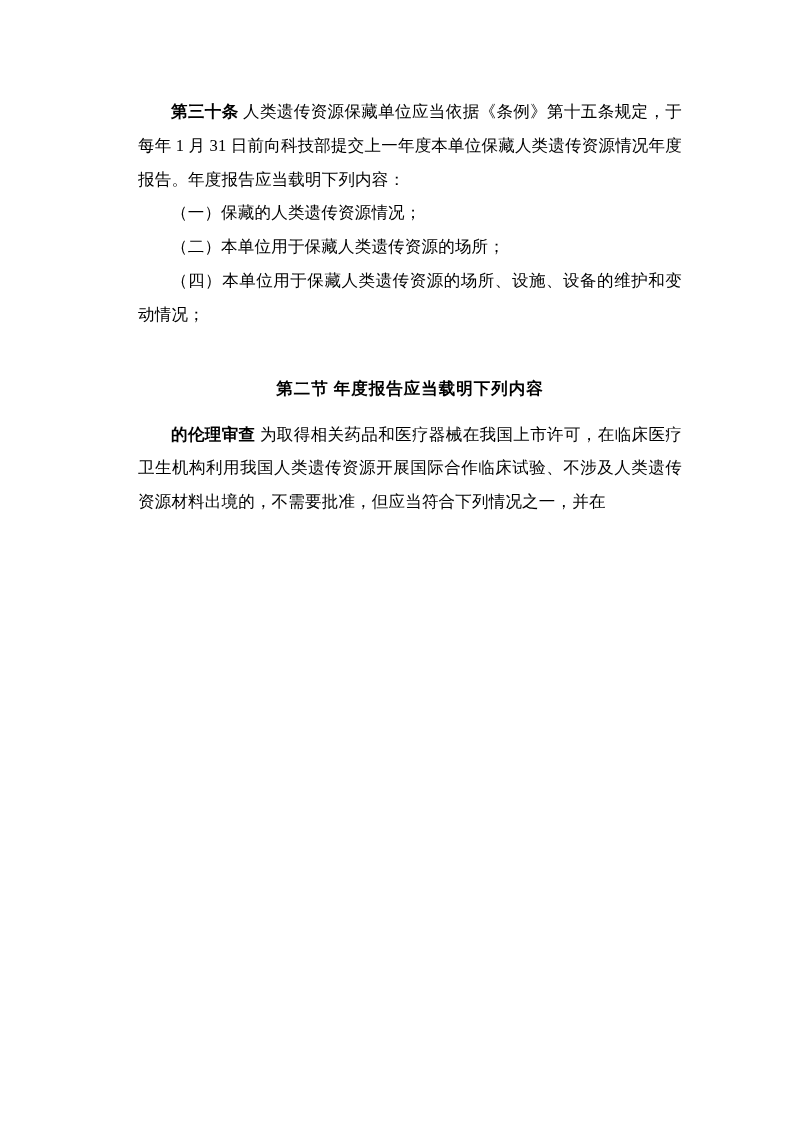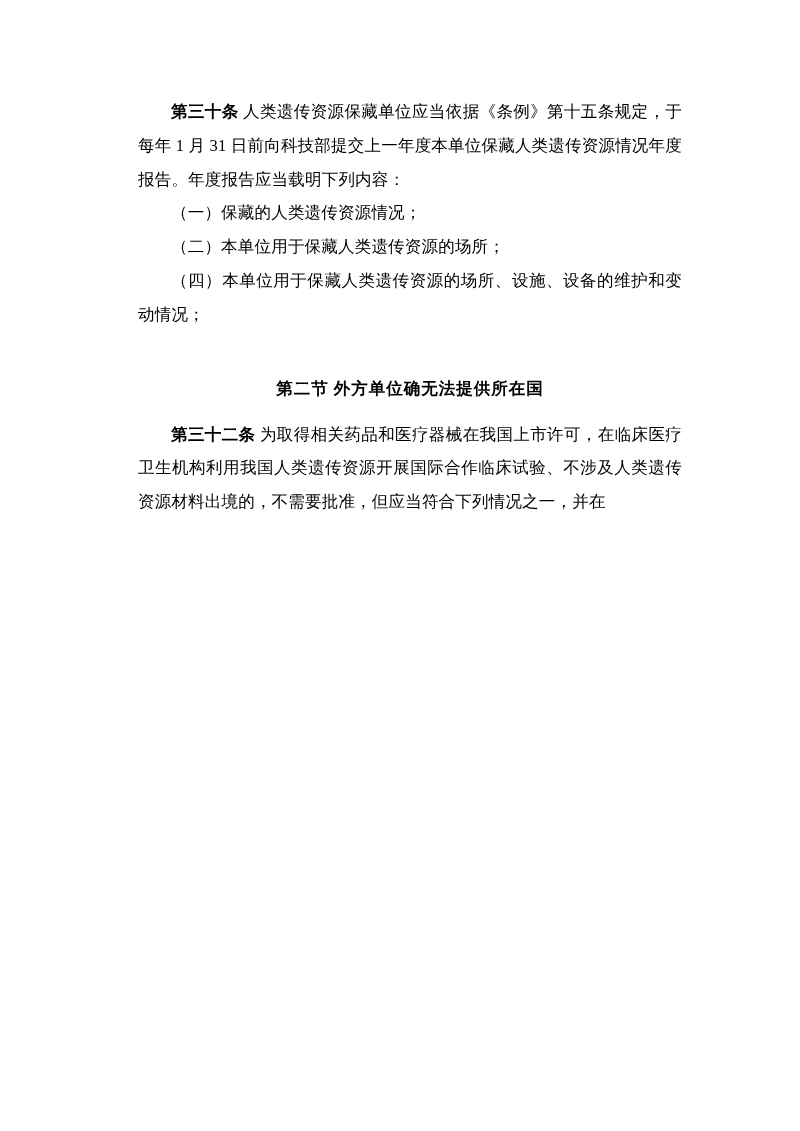--- a/index.html
+++ b/index.html
@@ -70,21 +70,21 @@
 
 
     <p class="para">
       <span>（四）本单位用于保藏人类遗传资源的场所、设施、设备的维护和变动情况；</span>
     </p>
 
 
 
     <div class="spacer-sm"></div>
 
-    <p class="section-heading">第二节 外方单位确无法提供所在国</p>
+    <p class="section-heading">第二节 年度报告应当载明下列内容</p>
 
 
     <p class="para">
-      <span class="lead">第三十二条</span><span> 为取得相关药品和医疗器械在我国上市许可，在临床医疗卫生机构利用我国人类遗传资源开展国际合作临床试验、不涉及人类遗传资源材料出境的，不需要批准，但应当符合下列情况之一，并在</span>
+      <span class="lead">的伦理审查</span><span> 为取得相关药品和医疗器械在我国上市许可，在临床医疗卫生机构利用我国人类遗传资源开展国际合作临床试验、不涉及人类遗传资源材料出境的，不需要批准，但应当符合下列情况之一，并在</span>
     </p>
 
   </div>
 </div>
 
 </body></html>

